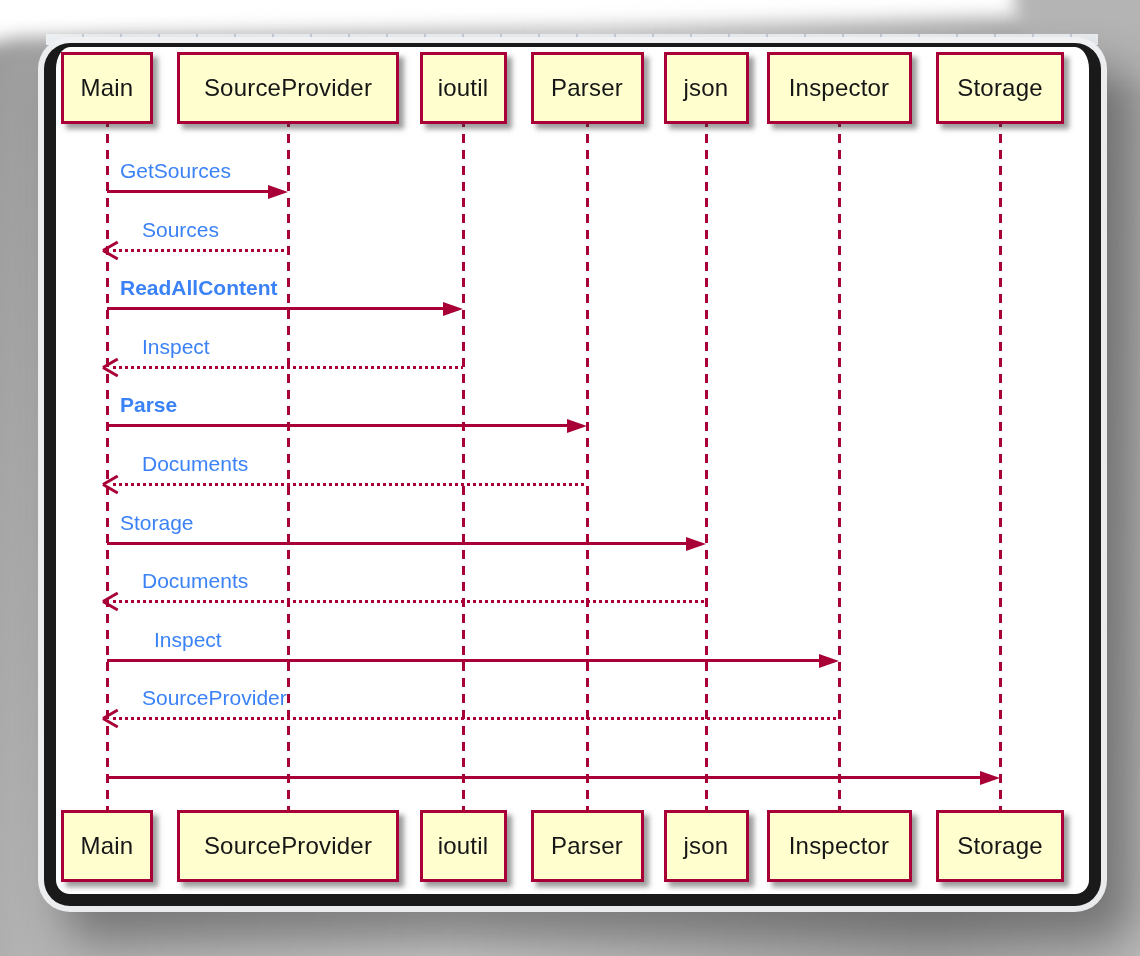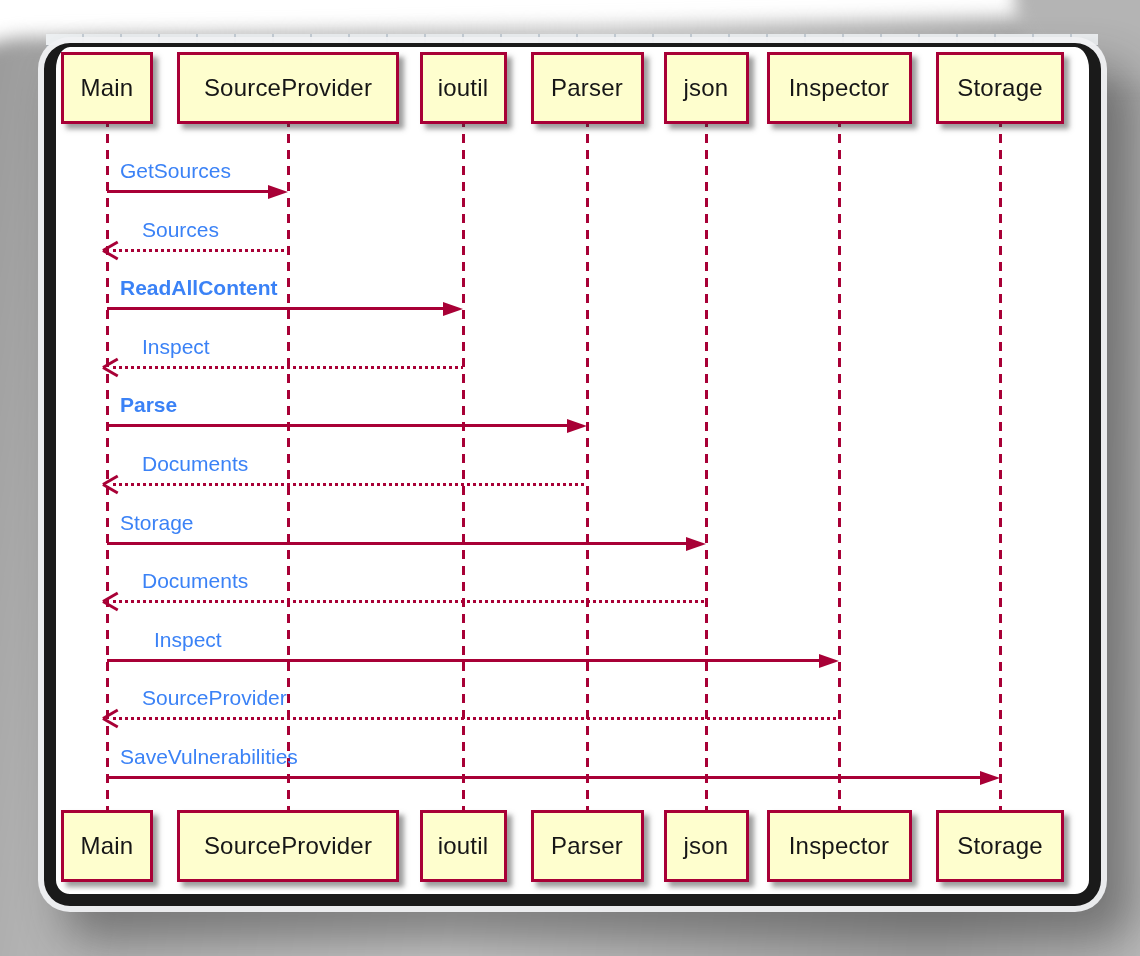--- a/index.html
+++ b/index.html
@@ -123,15 +123,14 @@
       <div class="head-open" style="left: 103px; top: 591.5px;"></div>
       <div class="msg-label" style="left: 142px; top: 568px;">Documents</div>
       <div class="msg-line" style="left: 107px; top: 659px; width: 714px;"></div>
       <div class="head-solid" style="left: 819px; top: 653.5px;"></div>
       <div class="msg-label" style="left: 120px; top: 627px; margin-left: 34px;">Inspect</div>
       <div class="msg-line return" style="left: 113px; top: 717px; width: 726px;"></div>
       <div class="head-open" style="left: 103px; top: 708.5px;"></div>
       <div class="msg-label" style="left: 142px; top: 685px;">SourceProvider</div>
       <div class="msg-line" style="left: 107px; top: 776px; width: 875px;"></div>
       <div class="head-solid" style="left: 980px; top: 770.5px;"></div>
-      <div class="msg-label" style="left: 120px; top: 744px;">SaveVulnerabilities</div>
     </div>
 </div>
 
 </body></html>

